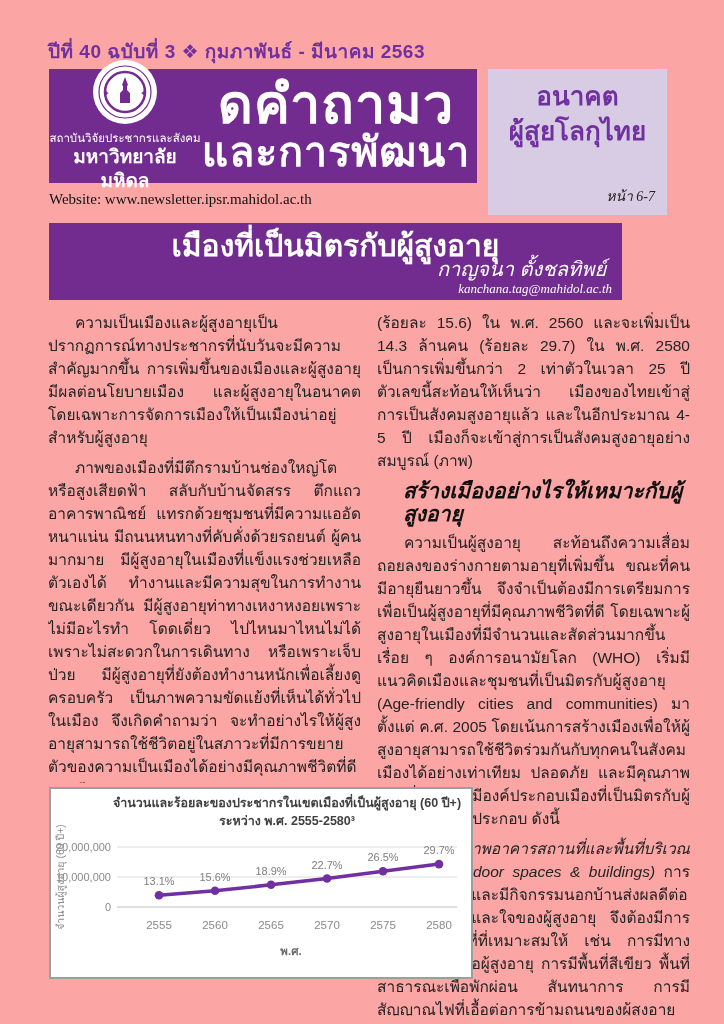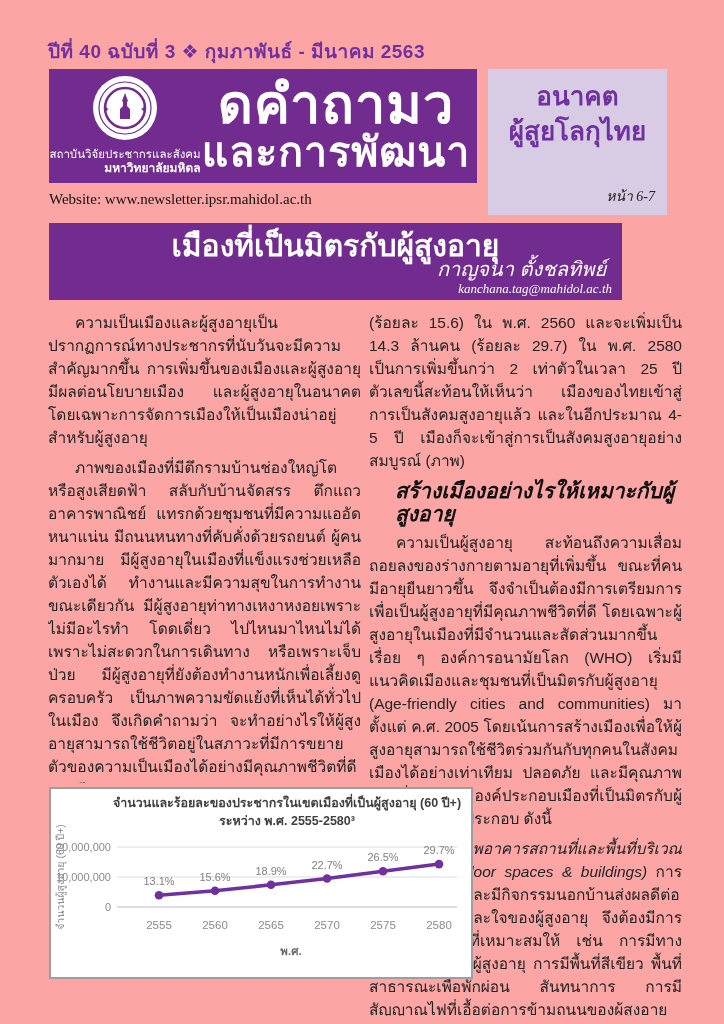--- a/index.html
+++ b/index.html
@@ -5,23 +5,23 @@
   * { margin:0; padding:0; box-sizing:border-box; }
   html,body { background:#e8e8e8; }
   body { font-family:"Liberation Sans","DejaVu Sans",sans-serif; }
   .page { position:relative; width:724px; height:1024px; background:#fca5a5; margin:0 auto; overflow:hidden; }
 
   
   .issue-line { position:absolute; left:48px; top:36px; font-size:19px; font-weight:600; color:#7030a0; letter-spacing:.5px; }
   .banner { position:absolute; left:49px; top:69px; width:428px; height:114px; background:#722b8f; display:flex; align-items:center; }
   .logo-block { width:152px; display:flex; flex-direction:column; align-items:center; }
   .logo-circle { width:64px; height:64px; border-radius:50%; background:#ffffff; display:flex; align-items:center; justify-content:center; }
-  .institute { margin-top:7px; text-align:right; color:#ffffff; line-height:1.25; }
+  .institute { margin-top:7px; text-align:center; color:#ffffff; line-height:1.25; }
   .institute .l1 { font-size:11.5px; }
-  .institute .l2 { font-size:12px; font-weight:bold; }
+  .institute .l2 { font-size:19px; font-weight:bold; }
   .wordmark { flex:1; color:#ffffff; text-align:center; padding-right:6px; }
   .wordmark .w1 { font-size:54px; font-weight:bold; line-height:1.0; letter-spacing:1px; }
   .wordmark .w2 { font-size:41px; font-weight:bold; line-height:1.05; letter-spacing:1px; }
   .issn-block { position:absolute; left:49px; top:190px; font-family:"Liberation Serif","DejaVu Serif",serif; color:#111; }
   .issn-block .issn { font-size:14.5px; letter-spacing:.3px; }
   .issn-block .web { font-size:15px; margin-top:1px; }
 
   .teaser { position:absolute; left:488px; top:69px; width:179px; height:146px; background:#d8cce4; display:flex; flex-direction:column; justify-content:center; align-items:center; }
   .teaser .t-main { text-align:center; color:#7030a0; font-weight:bold; font-size:26px; line-height:1.35; margin-top:10px; }
   .teaser .t-page { align-self:flex-end; margin:auto 12px 8px 12px; font-family:"Liberation Serif","DejaVu Serif",serif; font-style:italic; font-size:14px; color:#222; }
@@ -29,21 +29,21 @@
   
   .title-bar { position:absolute; left:49px; top:223px; width:573px; height:77px; background:#722b8f; color:#fff; }
   .title-bar .a-title { text-align:center; font-size:30px; font-weight:bold; line-height:1.1; margin-top:6px; }
   .title-byline { position:absolute; right:10px; top:34px; text-align:right; line-height:1.2; }
   .title-byline .author { font-style:italic; font-size:20px;text-align:center; }
   .title-byline .email { font-family:"Liberation Serif","DejaVu Serif",serif; font-style:italic; font-size:13px;margin-left:27px; }
 
   
   .col { position:absolute; top:311px; width:313px; font-size:15.5px; line-height:23px; color:#242424; text-align:justify; }
   .col-left { left:48px; height:472px; overflow:hidden; }
-  .col-right { left:369px; height:705px; overflow:hidden; }
+  .col-right { left:377px; height:705px; overflow:hidden; }
   .col p { margin:0 0 7px 0; text-indent:27px; }
   .col p.no-indent { text-indent:0; }
   .col h3 { font-size:21px; font-style:italic; font-weight:bold; color:#111; margin:4px 0 6px 0; padding-left:26px; }
   .col .lead { font-style:italic; }
 
   
   .chart-box { position:absolute; left:49px; top:787px; width:424px; height:192px; background:#ffffff; border:2px solid #9e9e9e; }
 </style>
 </head>
 <body>

